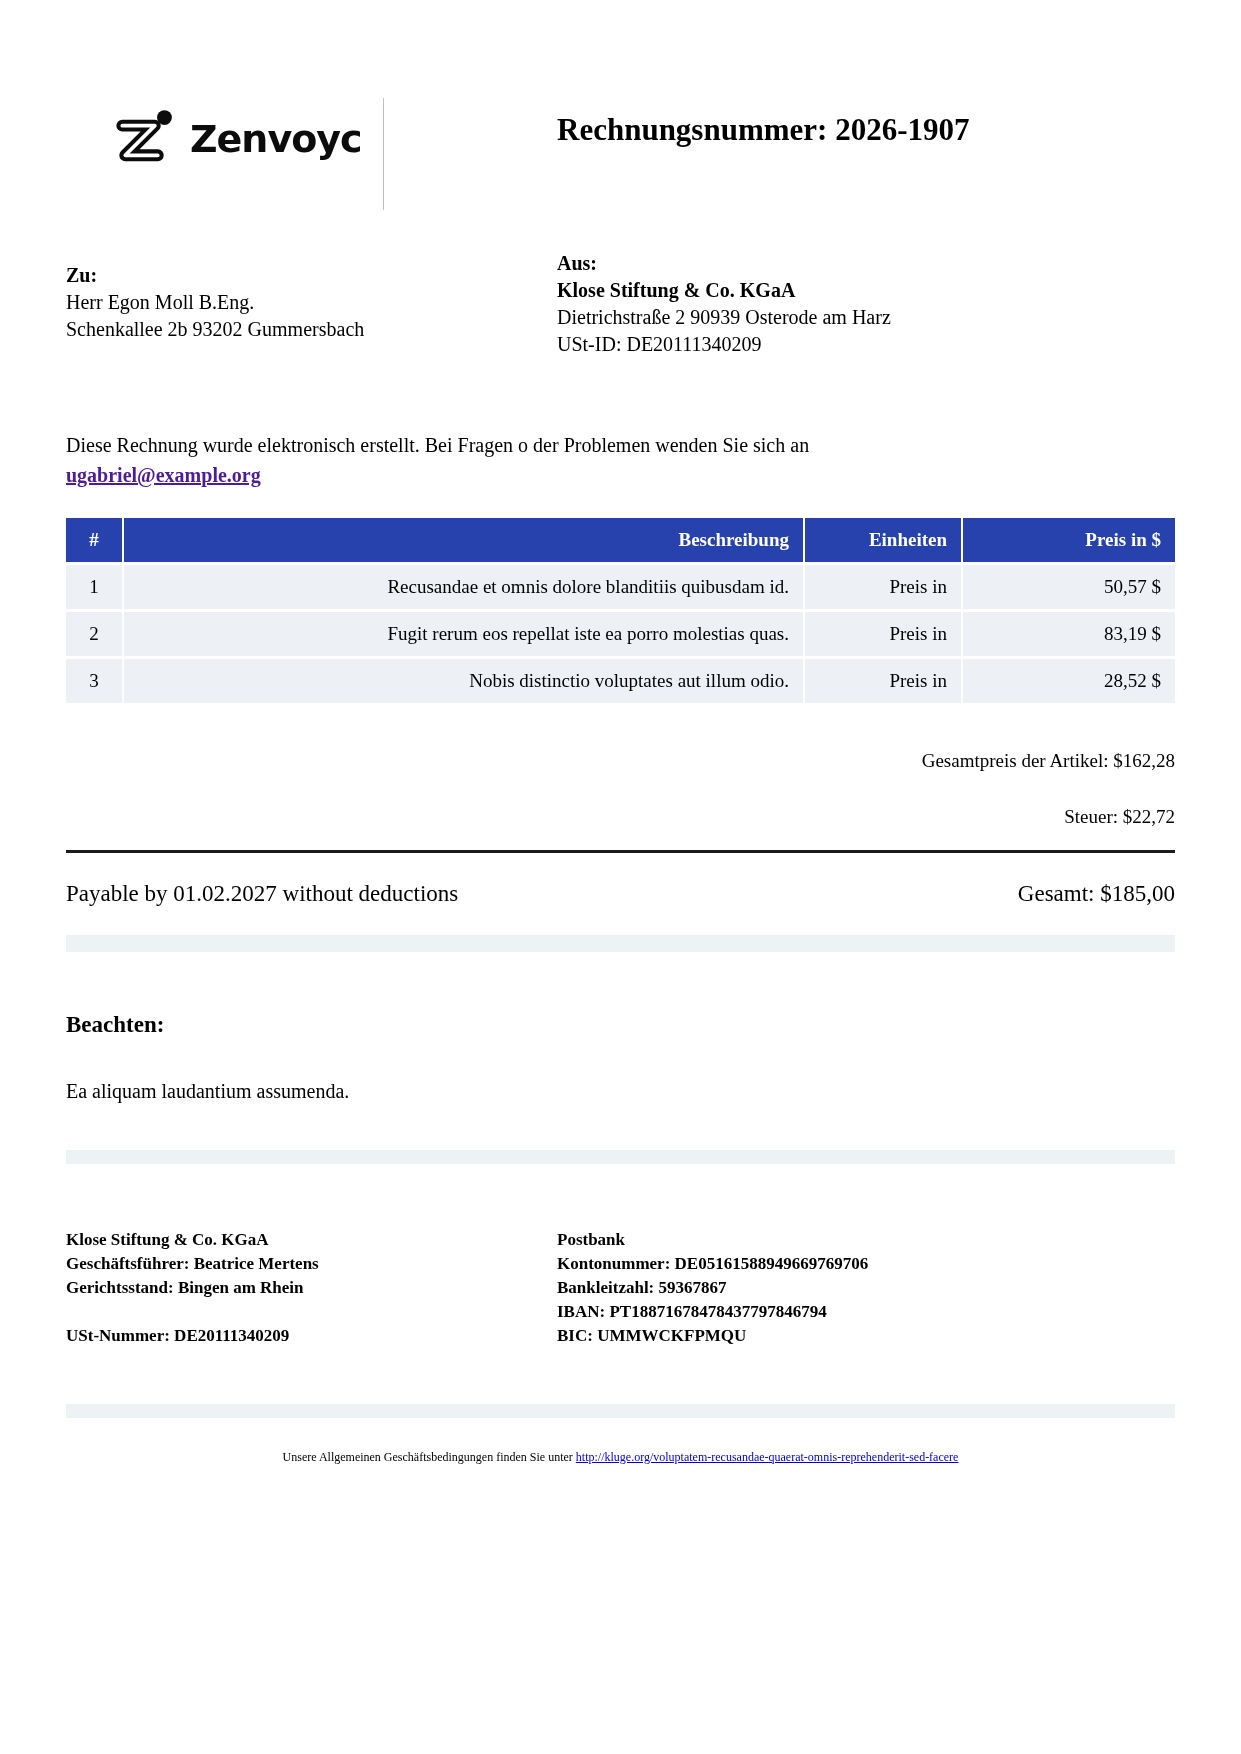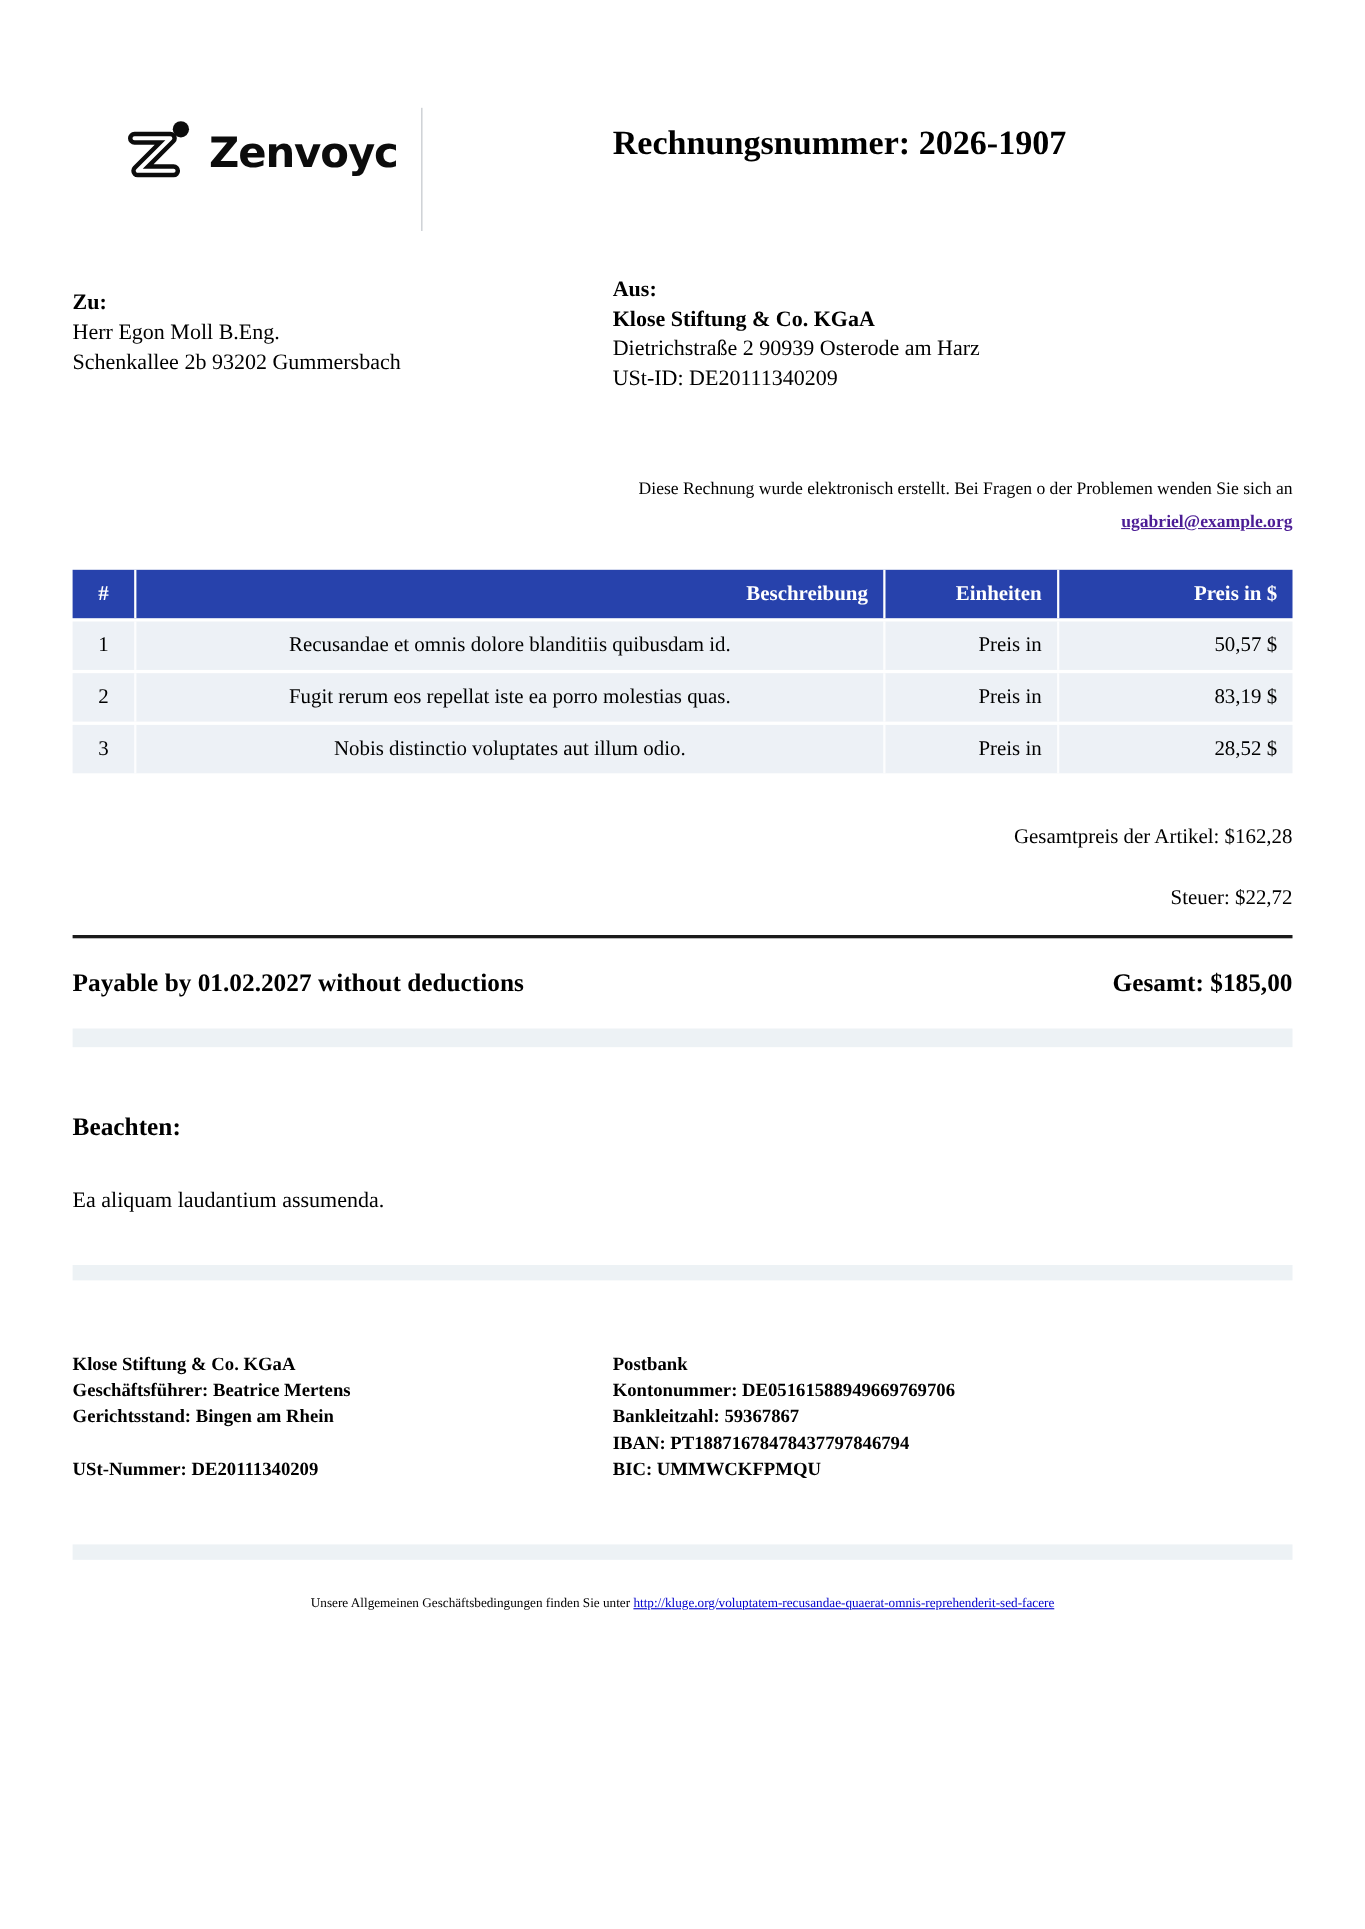--- a/index.html
+++ b/index.html
@@ -21,44 +21,44 @@
   .header-divider { position:absolute; left:317px; top:98px; width:1px; height:112px; background:#bcc0c6; }
   .invoice-title { position:absolute; left:491px; top:112px; font-size:31px; font-weight:700; white-space:nowrap; }
 
   
   .parties { display:flex; margin-top:40px; font-size:20px; line-height:27px; }
   .party-to { width:491px; padding-top:12px; }
   .party-from { flex:1; }
   .bold { font-weight:700; }
 
   
-  .notice { margin-top:72px; text-align:right; font-size:16px; line-height:30px; }
+  .notice { margin-top:72px; text-align:left; font-size:20px; line-height:30px; }
   .email-link { color:#4c1d95; font-weight:700; text-decoration:underline; cursor:pointer; }
 
   
   .items-table { width:100%; margin-top:25px; border-collapse:separate; border-spacing:0 3px; font-size:19px; }
   .items-table th {
     background:#2742ac; color:#fff; font-weight:700; height:44px; padding:0 14px;
   }
   .items-table th.col-num { width:56px; padding:0; text-align:center; }
   .items-table th.col-desc { text-align:right; border-left:2px solid #fff; }
   .items-table th.col-units { width:158px; text-align:right; border-left:2px solid #fff; }
   .items-table th.col-price { width:214px; text-align:right; border-left:2px solid #fff; }
   .items-table td { background:#edf1f6; height:44px; padding:0 14px; }
   .items-table td.cell-num { text-align:center; padding:0; }
-  .items-table td.cell-desc { text-align:center; border-left:2px solid rgba(255,255,255,.85); }
+  .items-table td.cell-desc { text-align:right; border-left:2px solid rgba(255,255,255,.85); }
   .items-table td.cell-units { text-align:right; border-left:2px solid rgba(255,255,255,.85);padding-left:21px; }
   .items-table td.cell-price { text-align:right; border-left:2px solid rgba(255,255,255,.85); }
 
   
   .subtotal-line { margin-top:44px; text-align:right; font-size:19px; }
   .tax-line { margin-top:34px; text-align:right; font-size:19px; }
   .totals-rule { margin-top:22px; border:none; border-top:3px solid #1b1b1b; height:0; }
   .payable-row { display:flex; justify-content:space-between; align-items:baseline;
-                 margin-top:26px; font-size:23px; font-weight:700; line-height:30px; }
+                 margin-top:26px; font-size:23px; font-weight:400; line-height:30px; }
 
   
   .band { height:14px; background:#edf2f5; }
   .band-1 { margin-top:26px; height:17px; }
   .note-heading { margin-top:58px; font-size:23px; font-weight:700; line-height:30px; }
   .note-body { margin-top:38px; font-size:20px; line-height:27px; }
   .band-2 { margin-top:45px; }
 
   
   .footer-cols { display:flex; margin-top:64px; font-size:17px; font-weight:700; line-height:24px; }

